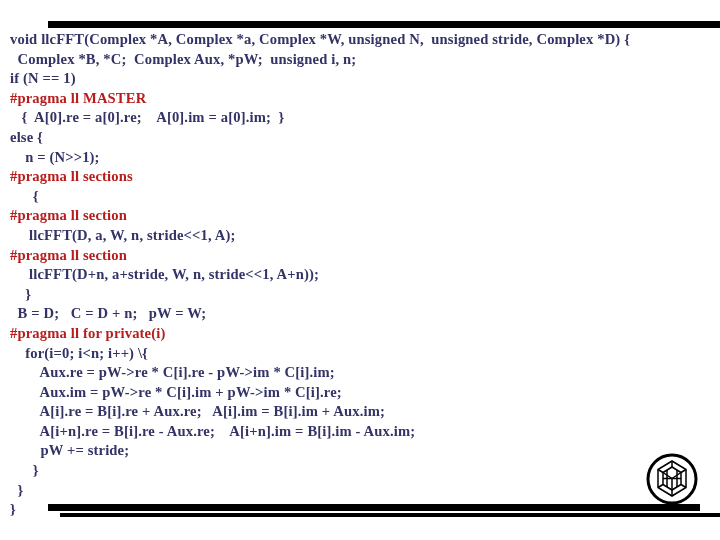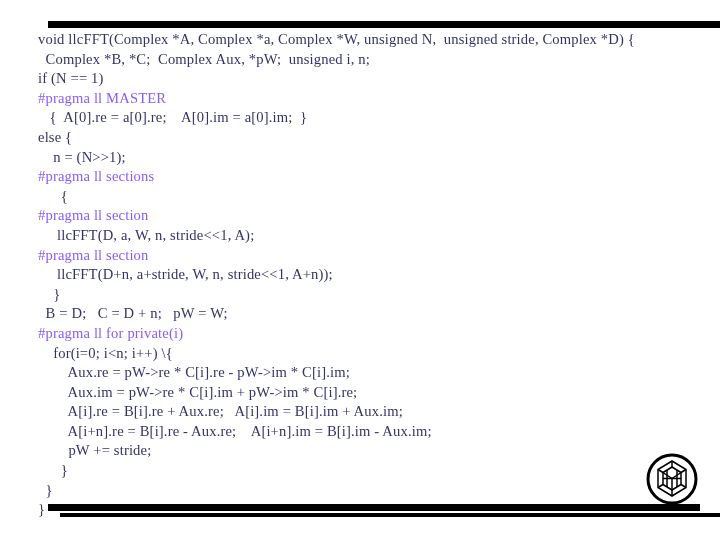--- a/index.html
+++ b/index.html
@@ -54,25 +54,26 @@
     width: 720px;
     font-size: 14.6px;
     line-height: 19.6px;
     color: #333366;
     white-space: pre;
     letter-spacing: 0.15px;
   }
   .code-line {
     display: block;
     height: 19.6px;
-    padding-left: 38px;
+    padding-left: 10px;
     white-space: pre;
+    font-weight: bold;
   }
   .code-line.pragma {
-    color: #8b5cf6;
+    color: #b91c1c;
   }
 
   
   #logo {
     position: absolute;
     left: 645px;
     top: 452px;
     width: 54px;
     height: 54px;
   }

